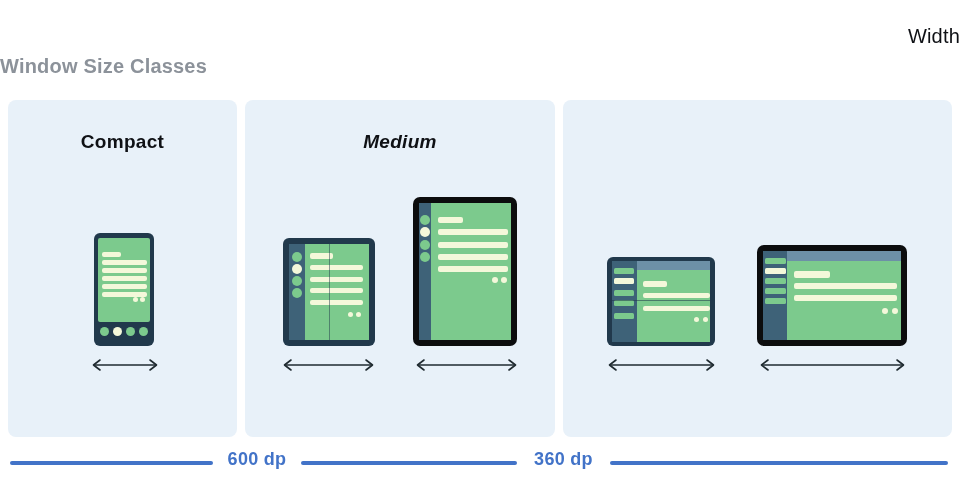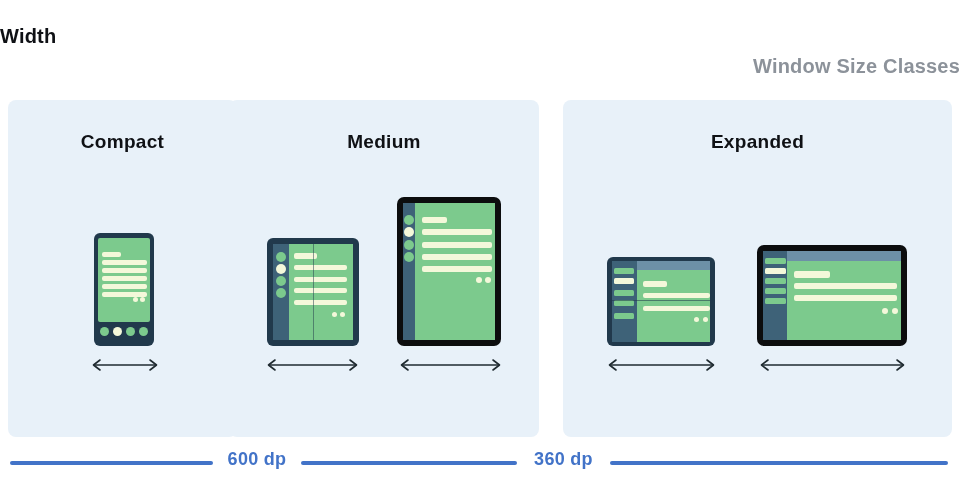--- a/index.html
+++ b/index.html
@@ -11,23 +11,23 @@
     --green:#7CCA8D;
     --cream:#F4F8DA;
     --blue:#4273C8;
     --arrow:#1F2A30;
     --title:#0F1115;
     --subtitle:#8C929A;
   }
   *{margin:0;padding:0;box-sizing:border-box;}
   body{background:#fff;font-family:"Liberation Sans",sans-serif;}
   .page{position:relative;width:960px;height:494px;background:#fff;overflow:hidden;}
-  .hdr-title{position:absolute;top:25px;left:0;width:960px;text-align:left;
-    font-size:20px;font-weight:700;color:var(--title);letter-spacing:.2px;}
-  .hdr-subtitle{position:absolute;top:55px;left:0;width:960px;text-align:right;
+  .hdr-title{position:absolute;top:25px;left:0;width:960px;text-align:right;
+    font-size:20px;font-weight:400;color:var(--title);letter-spacing:.2px;}
+  .hdr-subtitle{position:absolute;top:55px;left:0;width:960px;text-align:left;
     font-size:20px;font-weight:700;color:var(--subtitle);letter-spacing:.2px;}
   .panel{position:absolute;top:100px;height:337px;background:var(--panel-bg);border-radius:8px;}
   .panel-label{position:absolute;top:31px;left:0;width:100%;text-align:center;
     font-size:19px;font-weight:700;color:var(--title);letter-spacing:.3px;}
   .device{position:absolute;}
   .frame-navy{background:var(--navy);}
   .frame-black{background:var(--black);}
   .screen{position:absolute;background:var(--green);}
   .sidebar{position:absolute;background:var(--slate);}
   .topbar{position:absolute;background:var(--topbar);}
@@ -73,21 +73,21 @@
       </div>
     </div>
 
     <svg class="arrow" style="left:81px;top:258px;" width="72" height="14" viewBox="0 0 72 14">
       <line x1="5" y1="7" x2="67" y2="7" stroke="#1F2A30" stroke-width="1.6"></line>
       <path d="M11 2 L4.5 7 L11 12" fill="none" stroke="#1F2A30" stroke-width="1.6" stroke-linecap="round" stroke-linejoin="round"></path>
       <path d="M61 2 L67.5 7 L61 12" fill="none" stroke="#1F2A30" stroke-width="1.6" stroke-linecap="round" stroke-linejoin="round"></path>
     </svg>
   </section>
 
-  <section class="panel" style="left:229px;width:310px;">
+  <section class="panel" style="left:245px;width:310px;font-style:italic;">
     <div class="panel-label">Medium</div>
 
     <div class="device frame-navy" style="left:38px;top:138px;width:92px;height:108px;border-radius:6px;">
       <div class="sidebar" style="left:6px;top:6px;width:16px;height:96px;">
         <div class="dot-g" style="left:3px;top:8px;width:10px;height:10px;"></div>
         <div class="dot-c" style="left:3px;top:20px;width:10px;height:10px;"></div>
         <div class="dot-g" style="left:3px;top:32px;width:10px;height:10px;"></div>
         <div class="dot-g" style="left:3px;top:44px;width:10px;height:10px;"></div>
       </div>
       <div class="screen" style="left:22px;top:6px;width:64px;height:96px;">
@@ -127,21 +127,20 @@
     </div>
 
     <svg class="arrow" style="left:168px;top:258px;" width="107" height="14" viewBox="0 0 107 14">
       <line x1="5" y1="7" x2="102" y2="7" stroke="#1F2A30" stroke-width="1.6"></line>
       <path d="M11 2 L4.5 7 L11 12" fill="none" stroke="#1F2A30" stroke-width="1.6" stroke-linecap="round" stroke-linejoin="round"></path>
       <path d="M96 2 L102.5 7 L96 12" fill="none" stroke="#1F2A30" stroke-width="1.6" stroke-linecap="round" stroke-linejoin="round"></path>
     </svg>
   </section>
 
   <section class="panel" style="left:563px;width:389px;">
-    <div class="panel-label">Expanded</div>
 
     <div class="device frame-navy" style="left:44px;top:157px;width:108px;height:89px;border-radius:6px;">
       <div class="sidebar" style="left:5px;top:4px;width:25px;height:81px;">
         <div class="bar-g" style="left:2px;top:7px;width:20px;height:6px;"></div>
         <div class="bar-c" style="left:2px;top:17px;width:20px;height:6px;"></div>
         <div class="bar-g" style="left:2px;top:29px;width:20px;height:6px;"></div>
         <div class="bar-g" style="left:2px;top:39px;width:20px;height:6px;"></div>
         <div class="bar-g" style="left:2px;top:52px;width:20px;height:6px;"></div>
       </div>
       <div class="screen" style="left:30px;top:4px;width:73px;height:81px;">

